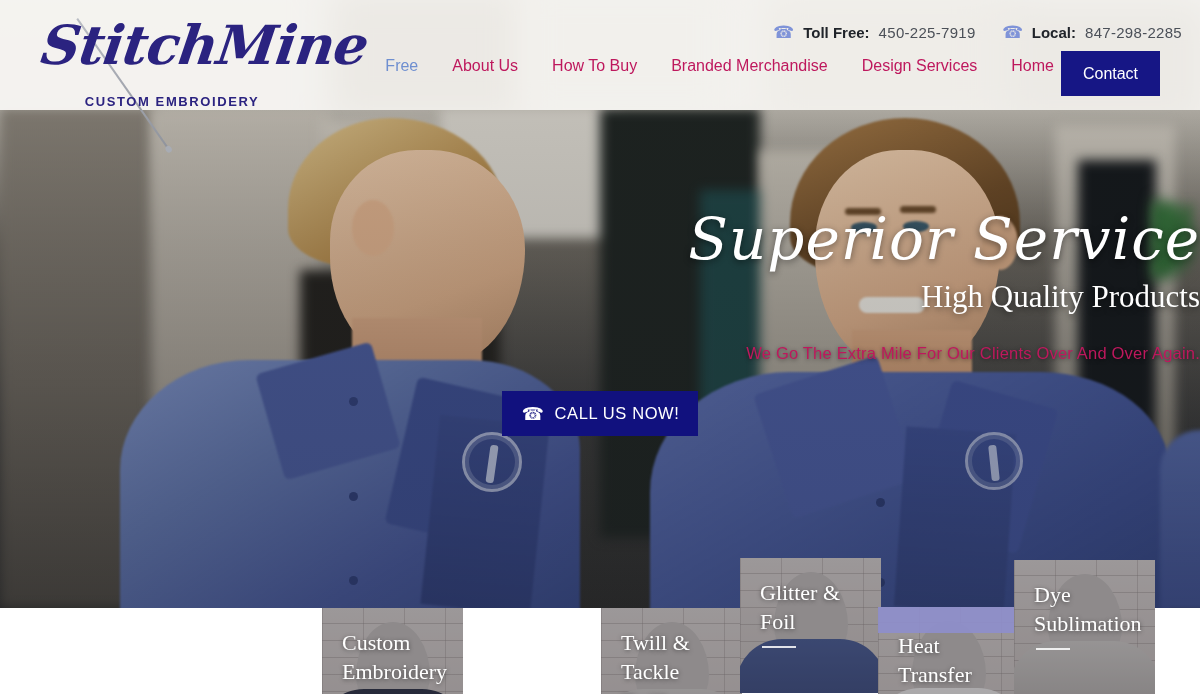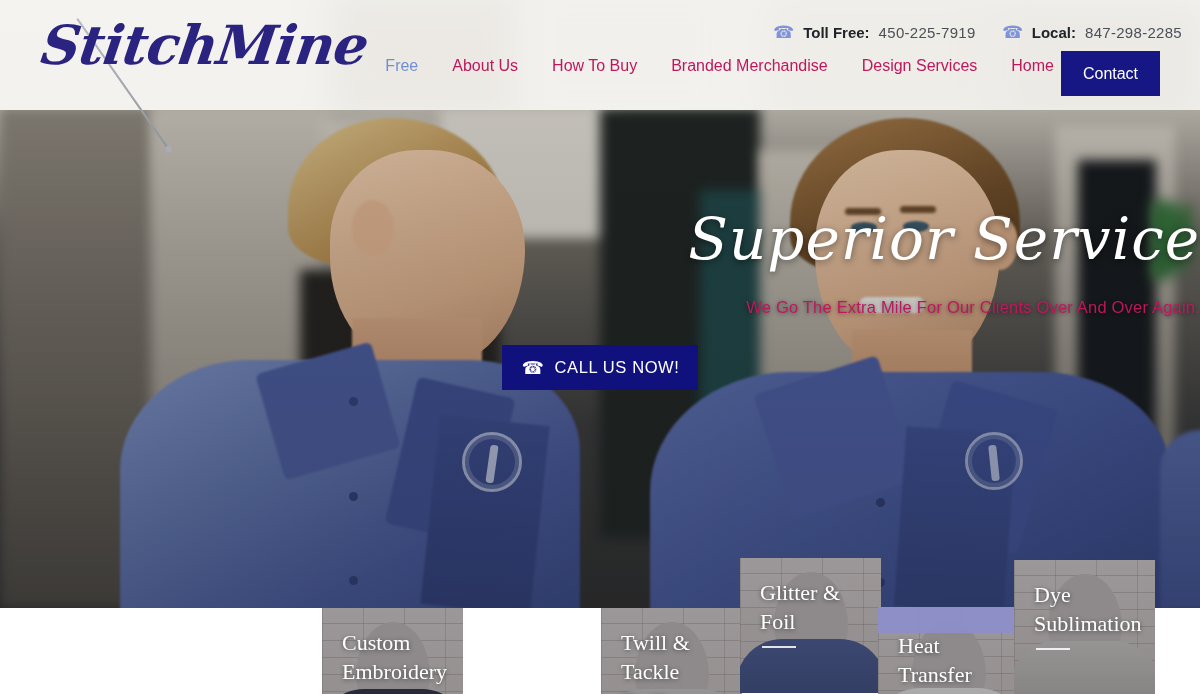--- a/index.html
+++ b/index.html
@@ -261,20 +261,21 @@
       <div class="hb1"></div>
         <div class="hb2"></div>
         <div class="hb3"></div>
         <div class="hb4"></div>
       <div class="header-veil"></div>
     </div>
 
     <div class="logo-wrap">
       <div class="logo-needle"></div>
       <div class="logo-script">StitchMine</div>
+      <div class="logo-sub">CUSTOM EMBROIDERY</div>
     </div>
 
     <div class="phones">
       <div class="phone-item">
         <span class="phone-ico">☎</span>
         <span class="phone-lbl">Toll Free:</span>
         <span class="phone-num">450-225-7919</span>
       </div>
       <div class="phone-item">
         <span class="phone-ico">☎</span>
@@ -290,20 +291,21 @@
       <a href="#">Branded Merchandise</a>
       <a href="#">Design Services</a>
       <a href="#">Home</a>
     </div>
 
     <div class="contact-btn">Contact</div>
   </div>
 
   <div class="hero-content">
     <div class="h-script">Superior Service</div>
+    <div class="h-serif">High Quality Products</div>
     <div class="h-tag">We Go The Extra Mile For Our Clients Over And Over Again.</div>
     <div class="cta-row">
       <div class="cta cta-call">
         <span class="cta-ico-phone">☎</span>
         <span>CALL US NOW!</span>
       </div>
     </div>
   </div>
 
   <div class="cards">

